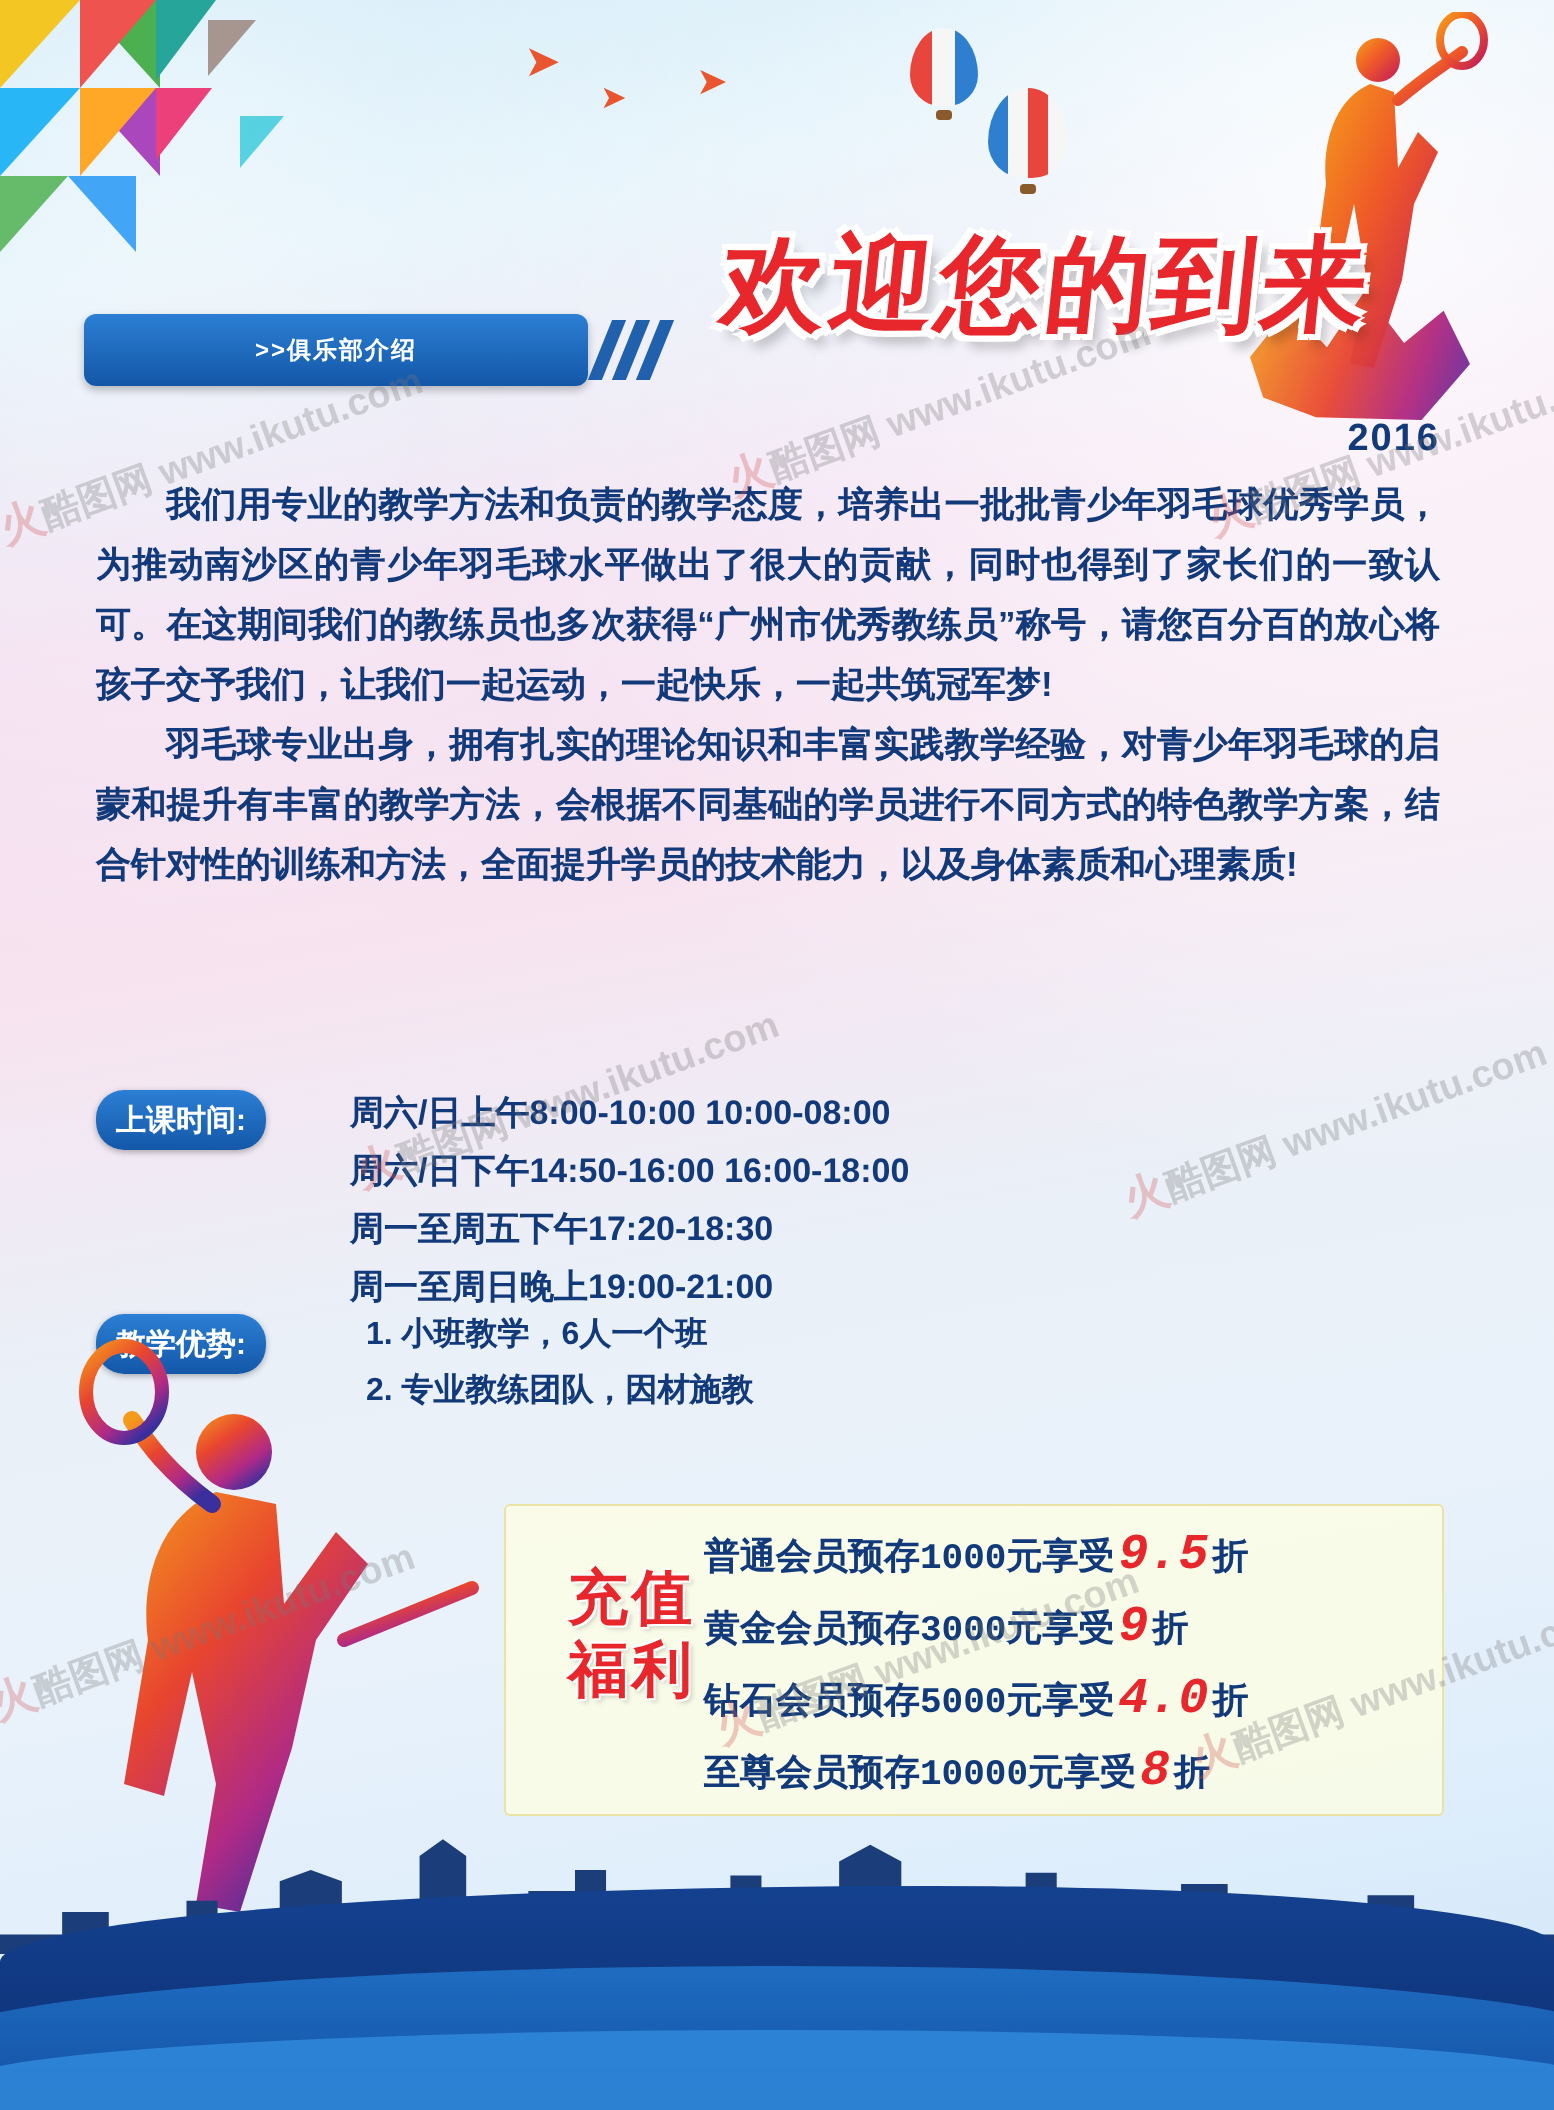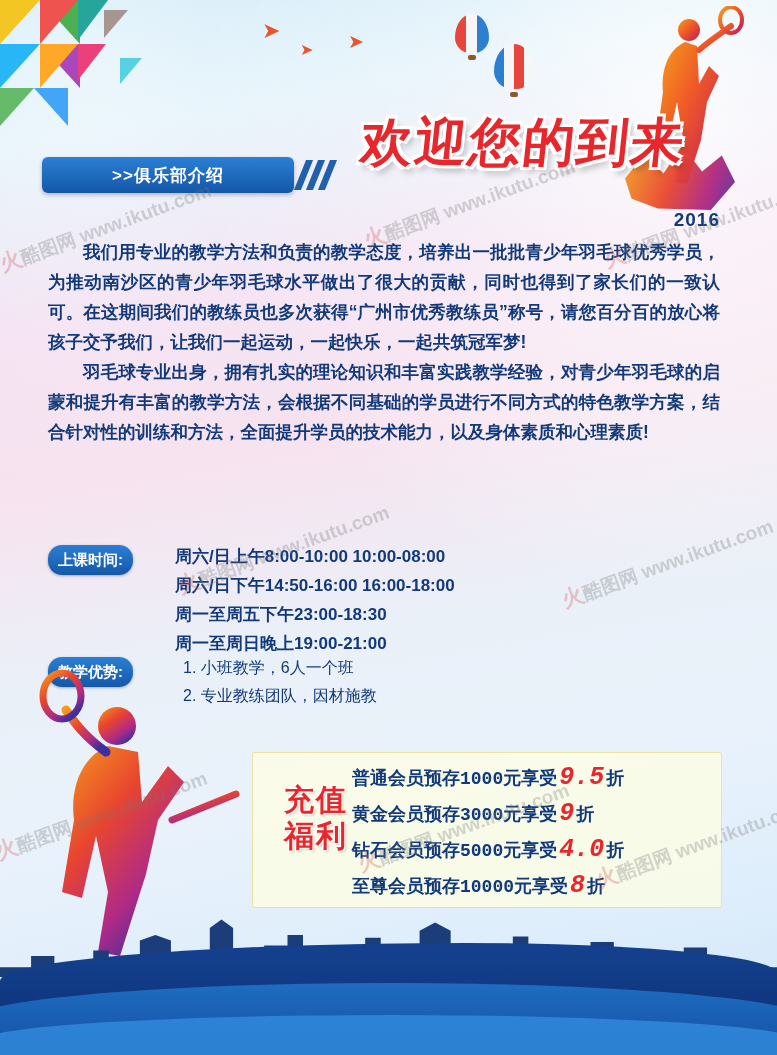--- a/index.html
+++ b/index.html
@@ -78,21 +78,21 @@
     position:absolute;
     background: linear-gradient(180deg, #2f7fd0 0%, #1a5fae 100%);
     color:#fff; font-weight:700;
     border-radius: 14px;
     display:flex; align-items:center; justify-content:center;
     box-shadow: 0 2px 4px rgba(0,0,0,.25);
     letter-spacing: 1px;
   }
   .ribbon-club {
     left: 42px; top: 157px; width: 252px; height: 36px;
-    font-size: 17px;
+    font-size: 12px;
     border-radius: 6px;
     background: linear-gradient(180deg, #2b7fd4 0%, #1457a8 100%);
   }
   .slashes {
     position:absolute; left: 300px; top:160px; width:46px; height:30px;
   }
   .slash {
     position:absolute; top:0; width:7px; height:30px; background:#1457a8;
     transform: skewX(-22deg); opacity:.95;
   }
@@ -123,21 +123,21 @@
     display:block; text-align:right; font-size:19px; margin-bottom:2px; letter-spacing:1px;
   }
 
   
   .schedule {
     position:absolute; left: 175px; top: 542px;
     color:#123a7a; font-weight:700; font-size:17px; line-height:29px;
   }
   .advantages {
     position:absolute; left: 183px; top: 654px;
-    color:#123a7a; font-weight:400; font-size:16px; line-height:28px;
+    color:#123a7a; font-weight:700; font-size:16px; line-height:28px;
   }
 
   
   .promo {
     position:absolute; left: 252px; top: 752px; width: 470px; height: 156px;
     background: rgba(255,255,225,0.72);
     border: 1px solid rgba(230,220,150,0.8);
     border-radius: 3px;
   }
   .promo-label {
@@ -266,21 +266,21 @@
   <div class="body-copy">
     <span class="year">2016</span>
     <p class="indent">我们用专业的教学方法和负责的教学态度，培养出一批批青少年羽毛球优秀学员，为推动南沙区的青少年羽毛球水平做出了很大的贡献，同时也得到了家长们的一致认可。在这期间我们的教练员也多次获得“广州市优秀教练员”称号，请您百分百的放心将孩子交予我们，让我们一起运动，一起快乐，一起共筑冠军梦!</p>
     <p class="indent">羽毛球专业出身，拥有扎实的理论知识和丰富实践教学经验，对青少年羽毛球的启蒙和提升有丰富的教学方法，会根据不同基础的学员进行不同方式的特色教学方案，结合针对性的训练和方法，全面提升学员的技术能力，以及身体素质和心理素质!</p>
   </div>
 
   <div class="tag tag-time">上课时间:</div>
   <div class="schedule">
     <div>周六/日上午8:00-10:00   10:00-08:00</div>
     <div>周六/日下午14:50-16:00   16:00-18:00</div>
-    <div>周一至周五下午23:00-18:30</div>
+    <div>周一至周五下午17:20-18:30</div>
     <div>周一至周日晚上19:00-21:00</div>
   </div>
 
   <div class="tag tag-adv">教学优势:</div>
   <div class="advantages">
     <div>1. 小班教学，6人一个班</div>
     <div>2. 专业教练团队，因材施教</div>
   </div>
 
   <div class="promo"></div>

